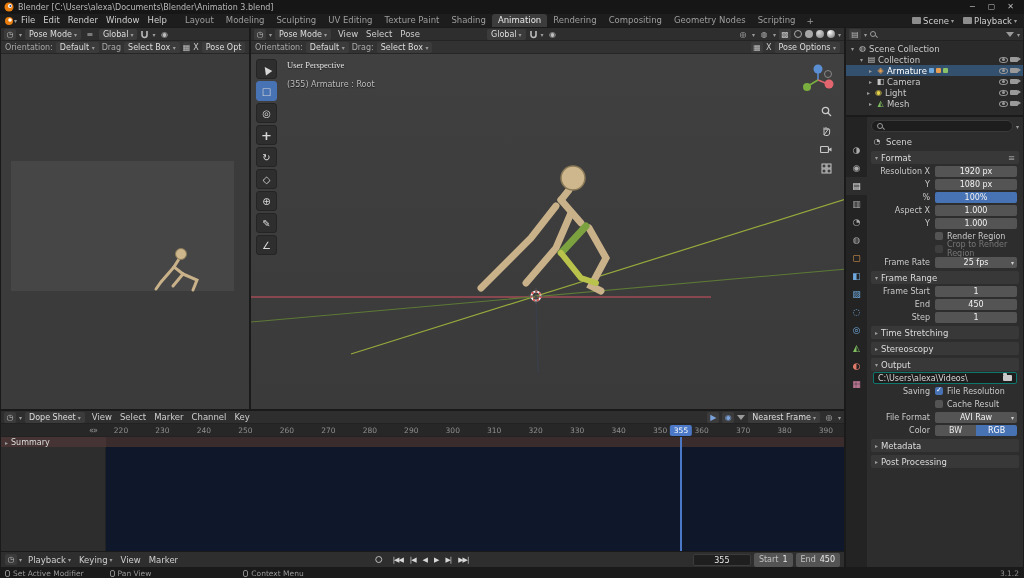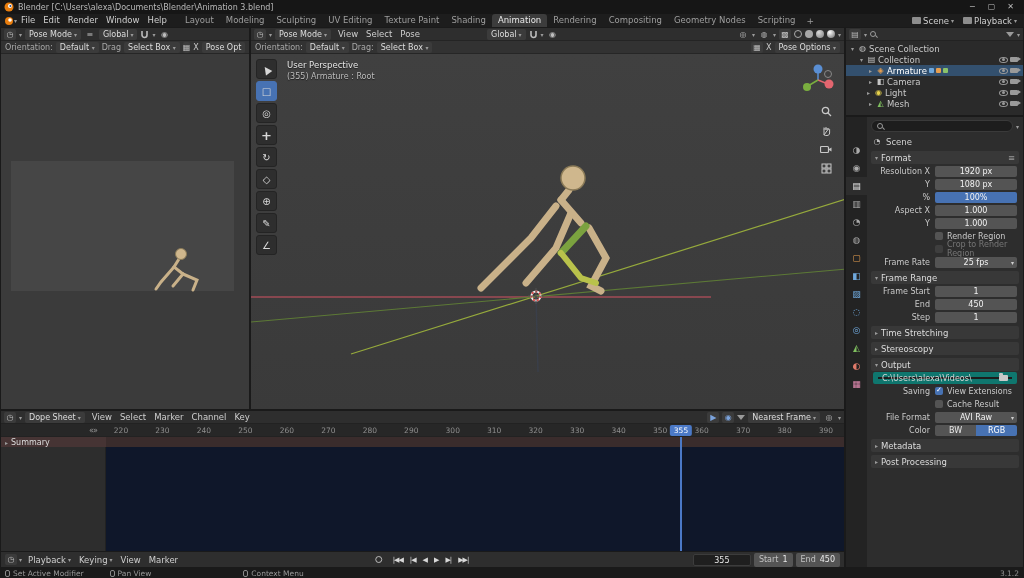--- a/index.html
+++ b/index.html
@@ -45,22 +45,22 @@
 
 
 .vp-small{left:0;top:27px;width:250px;height:383px;}
 .vp-small-body{position:relative;width:100%;height:357px;background:#3b3b3b;}
 .cam-rect{position:absolute;left:10px;top:107px;width:223px;height:130px;background:#464646;}
 
 
 .vp-main{left:250px;top:27px;width:595px;height:383px;}
 .vp-main-body{position:relative;width:100%;height:357px;background:linear-gradient(#404040,#3a3a3a);}
 .overlay-text{position:absolute;left:36px;top:6px;line-height:11px;text-shadow:0 1px 1px rgba(0,0,0,.6);}
-.overlay-text .l1{color:#e6e6e6;font-size:8.5px;}
-.overlay-text .l2{color:#bdbdbd;font-size:8px;}
+.overlay-text .l1{color:#e6e6e6;font-size:8.5px;font-family:Liberation Serif, serif;}
+.overlay-text .l2{color:#bdbdbd;font-size:8px;margin-top:8px;}
 .vp-toolbar{position:absolute;left:5px;top:5px;display:flex;flex-direction:column;gap:2px;}
 .tool-btn{width:21px;height:20px;background:#2e2e2e;border:1px solid #242424;border-radius:3px;}
 .tool-btn.active{background:#4772b3;border-color:#4772b3;}
 .tool-btn::before{display:block;text-align:center;line-height:19px;font-size:10px;color:#d8d8d8;}
 .tool-tweak::before{content:"▲";transform:rotate(-35deg);}
 .tool-select-box::before{content:"□";}
 .tool-cursor::before{content:"◎";}
 .tool-move::before{content:"+";font-size:13px;font-weight:bold;}
 .tool-rotate::before{content:"↻";}
 .tool-scale::before{content:"◇";}
@@ -127,21 +127,21 @@
 .prow{display:flex;align-items:center;height:12px;margin:1px 2px;}
 .plabel{width:62px;text-align:right;padding-right:5px;color:#c9c9c9;font-size:8px;flex:0 0 auto;}
 .pfield{flex:1;background:#545454;border-radius:2px;height:11px;line-height:11px;text-align:center;color:#f2f2f2;font-size:8px;position:relative;}
 .pfield.slider{background:#4772b3;}
 .pfield.dd::after{content:"▾";position:absolute;right:3px;top:0;font-size:6px;color:#cfcfcf;}
 .checkbox{width:8px;height:8px;background:#545454;border-radius:2px;flex:0 0 auto;position:relative;}
 .checkbox.checked{background:#4772b3;}
 .checkbox.checked::after{content:"✓";position:absolute;top:-1px;left:1px;font-size:7px;color:#fff;}
 .cblabel{margin-left:4px;font-size:8px;color:#c9c9c9;}
 .prow.disabled{opacity:.45;}
-.ppath{flex:1;background:#1d1d1d;border:5px solid #0f766e;border-radius:2px;height:12px;line-height:11px;color:#d8d8d8;font-size:8px;padding:0 4px;display:flex;align-items:center;}
+.ppath{flex:1;background:#1d1d1d;border:1px solid #0f766e;border-radius:2px;height:12px;line-height:11px;color:#d8d8d8;font-size:8px;padding:0 4px;display:flex;align-items:center;}
 .ppath .txt{flex:1;white-space:nowrap;overflow:hidden;}
 .folder-icon{width:9px;height:6px;background:#c9c9c9;border-radius:1px;position:relative;flex:0 0 auto;}
 .folder-icon::before{content:"";position:absolute;top:-2px;left:0;width:4px;height:2px;background:#c9c9c9;border-radius:1px 1px 0 0;}
 .seg-wrap{flex:1;display:flex;}
 .seg{flex:1;height:11px;line-height:11px;text-align:center;background:#545454;color:#e8e8e8;font-size:8px;}
 .seg.active{background:#4772b3;color:#fff;}
 .seg:first-child{border-radius:2px 0 0 2px;}
 .seg:last-child{border-radius:0 2px 2px 0;}
 
 
@@ -619,21 +619,21 @@
       </div>
       <div class="prow">
         <span class="ppath">
           <span class="txt">C:\Users\alexa\Videos\</span>
           <span class="folder-icon"></span>
         </span>
       </div>
       <div class="prow">
         <span class="plabel">Saving</span>
         <span class="checkbox checked"></span>
-        <span class="cblabel">View Extensions</span>
+        <span class="cblabel">File Resolution</span>
       </div>
       <div class="prow">
         <span class="plabel"></span>
         <span class="checkbox"></span>
         <span class="cblabel">Cache Result</span>
       </div>
       <div class="prow">
         <span class="plabel">File Format</span>
         <span class="pfield dd">AVI Raw</span>
       </div>

